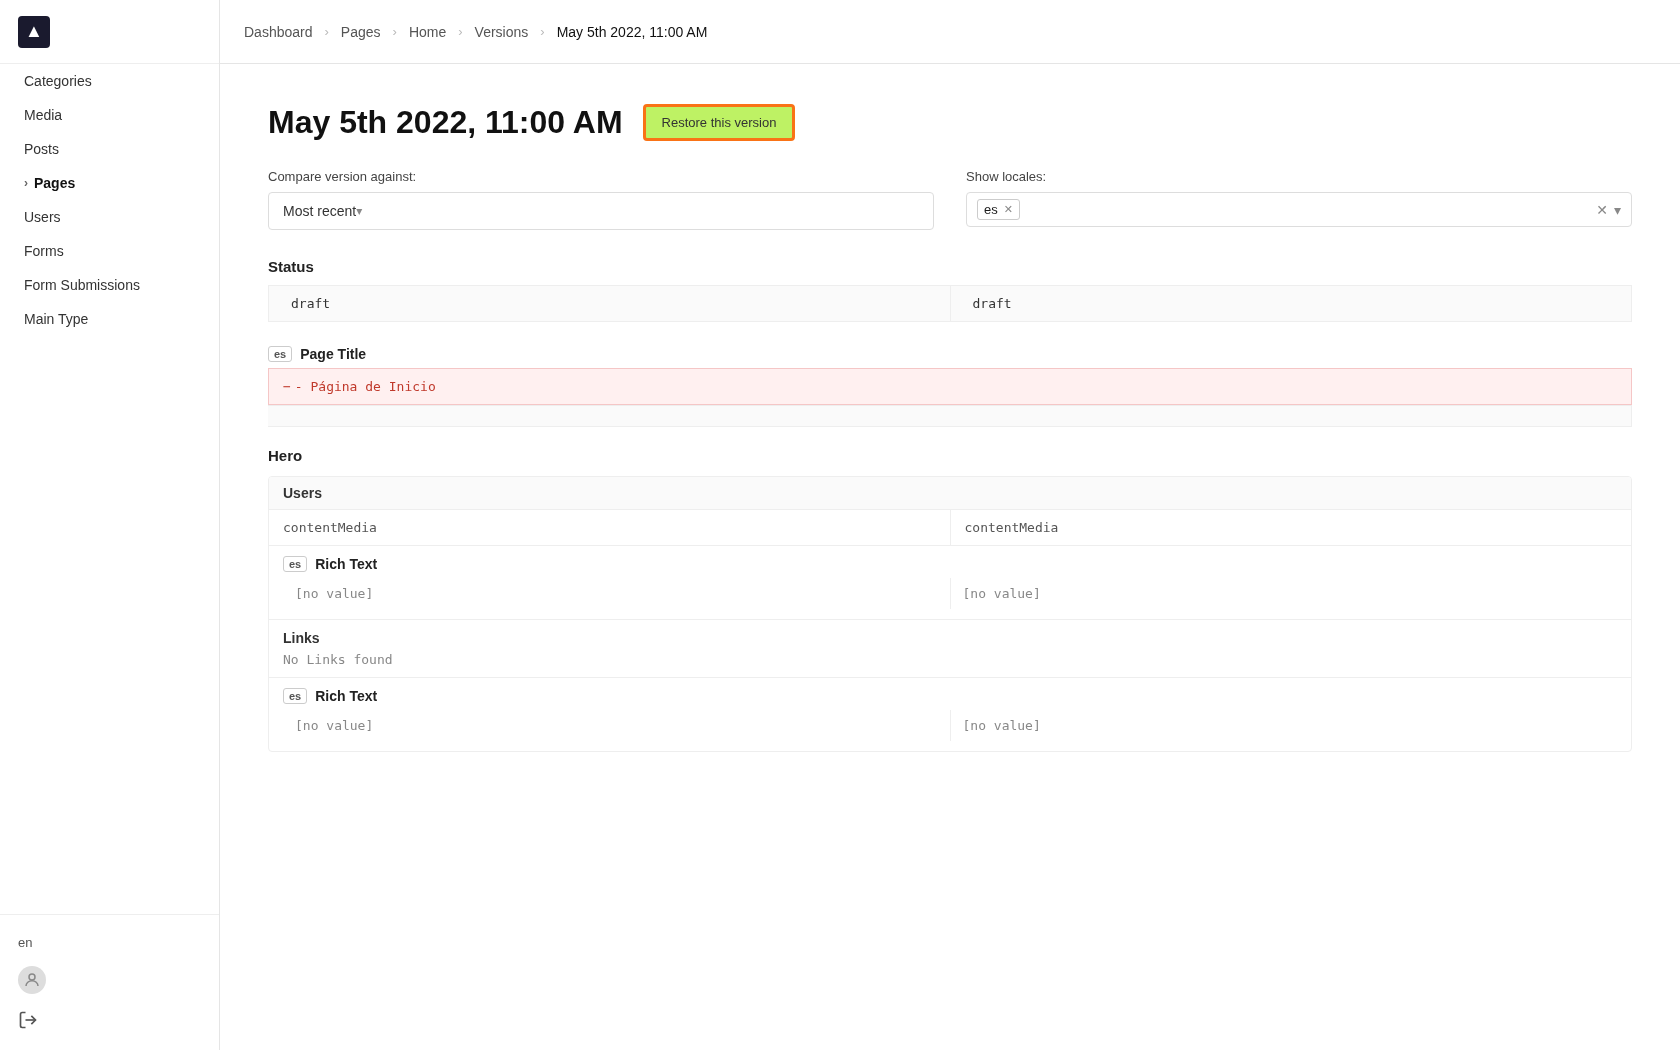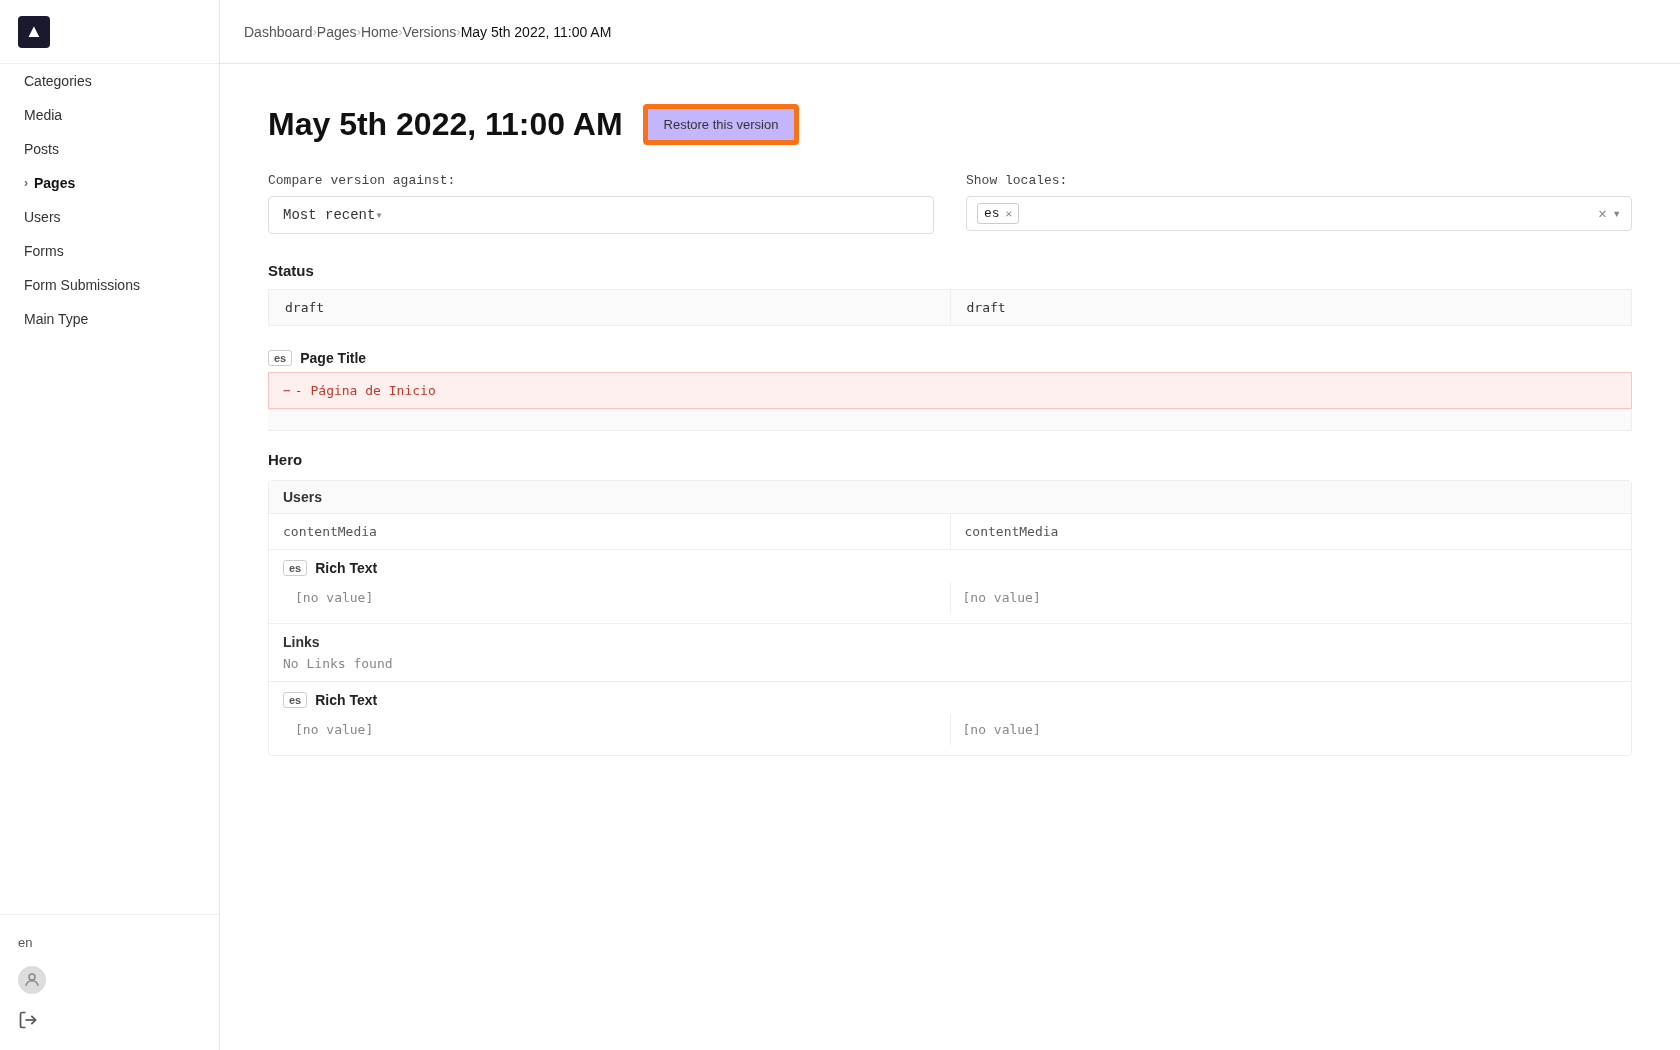--- a/index.html
+++ b/index.html
@@ -117,21 +117,21 @@
       height: 64px;
       background: #fff;
       border-bottom: 1px solid #e5e5e5;
       display: flex;
       align-items: center;
       padding: 0 24px;
     }
     .breadcrumb {
       display: flex;
       align-items: center;
-      gap: 0;
+      gap: 12px;
       font-size: 14px;
       color: #555;
     }
     .breadcrumb-item { color: #555; cursor: pointer; }
     .breadcrumb-sep { color: #bbb; font-size: 13px; }
     .breadcrumb-current { color: #111; font-weight: 500; }
 
     
     .content {
       flex: 1;
@@ -157,35 +157,34 @@
       gap: 20px;
       margin-bottom: 28px;
     }
     .version-title {
       font-size: 32px;
       font-weight: 700;
       color: #111;
     }
     .restore-btn {
       padding: 8px 16px;
-      background: #c4b5fd;
-      border: 5px solid #f97316;
+      background: #bef264;
+      border: 3px solid #f97316;
       border-radius: 4px;
       font-size: 13px;
       color: #333;
       cursor: pointer;
       white-space: nowrap;
     }
 
     .compare-row {
       display: flex;
       gap: 32px;
       margin-bottom: 28px;
       align-items: flex-start;
-      font-family: Liberation Mono, monospace;
     }
     .compare-section { flex: 1; }
     .compare-label {
       font-size: 13px;
       color: #444;
       margin-bottom: 8px;
     }
     .dropdown-box {
       border: 1px solid #ddd;
       border-radius: 4px;
@@ -244,21 +243,21 @@
     .status-row {
       display: flex;
       gap: 0;
       margin-bottom: 24px;
     }
     .status-cell {
       flex: 1;
       font-family: monospace;
       font-size: 13px;
       color: #333;
-      padding: 10px 16px;
+      padding: 10px 22px;
       background: #fafafa;
       border: 1px solid #eee;
     }
     .status-cell + .status-cell {
       border-left: none;
     }
 
     
     .field-section {
       margin-bottom: 20px;

